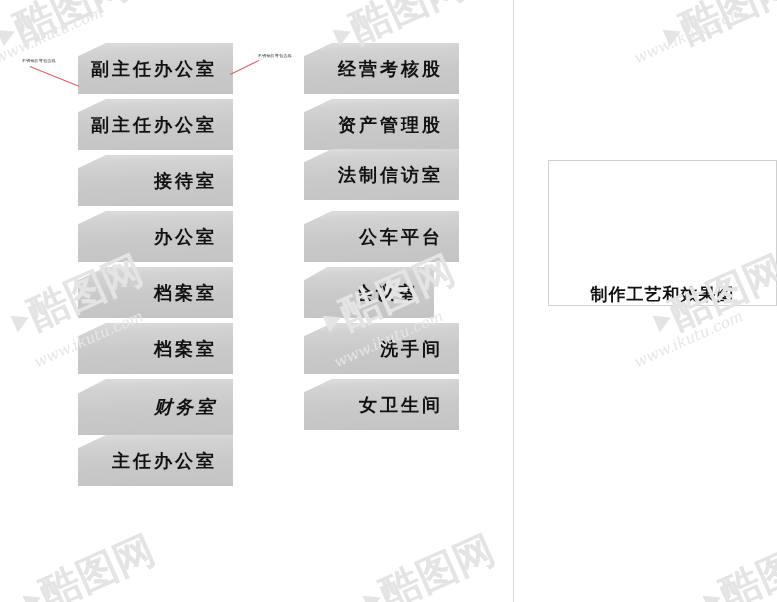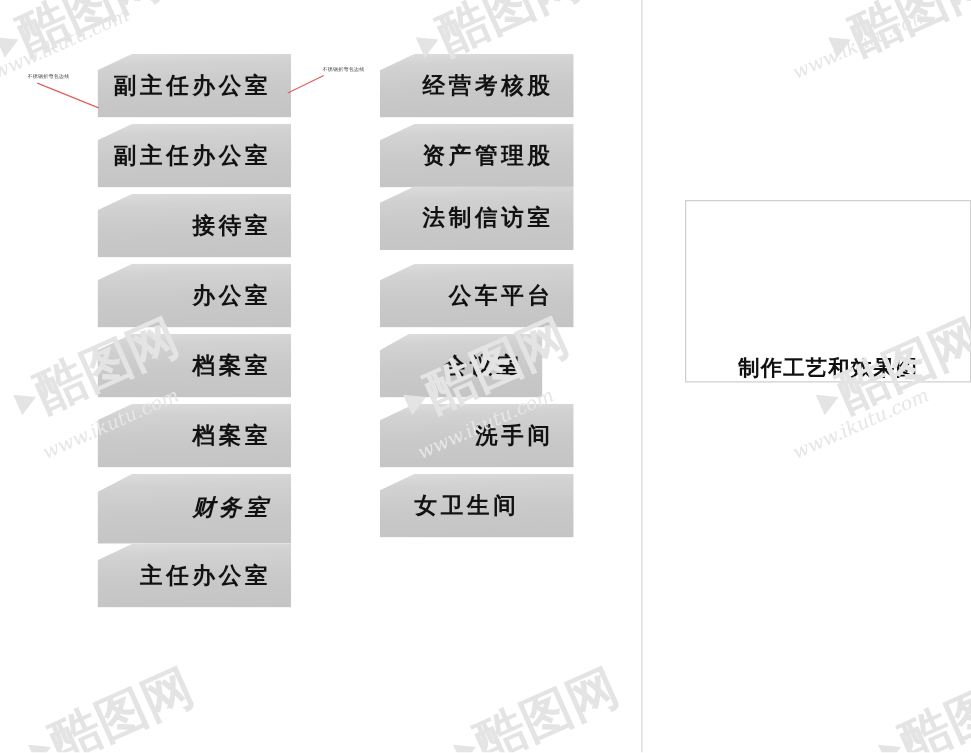--- a/index.html
+++ b/index.html
@@ -173,21 +173,21 @@
     </div>
     <div class="plate" style="left:304px;top:211px;width:155px;height:51px;position:absolute;">
       <span class="plate-text">公车平台</span>
     </div>
     <div class="plate" style="left:304px;top:267px;width:130px;height:51px;position:absolute;">
       <span class="plate-text">会议室</span>
     </div>
     <div class="plate" style="left:304px;top:323px;width:155px;height:51px;position:absolute;">
       <span class="plate-text">洗手间</span>
     </div>
-    <div class="plate" style="left:304px;top:379px;width:155px;height:51px;position:absolute;justify-content:center;">
+    <div class="plate" style="left:304px;top:379px;width:155px;height:51px;position:absolute;">
       <span class="plate-text">女卫生间</span>
     </div>
   </div>
 
   <div class="anno" style="left:22px;top:58px;">不锈钢折弯包边线</div>
   <div class="leader" style="left:30px;top:66px;width:53px;transform:rotate(22deg);"></div>
 
   <div class="anno" style="left:258px;top:53px;">不锈钢折弯包边线</div>
   <div class="leader" style="left:230px;top:74px;width:32px;transform:rotate(-26deg);"></div>
 

